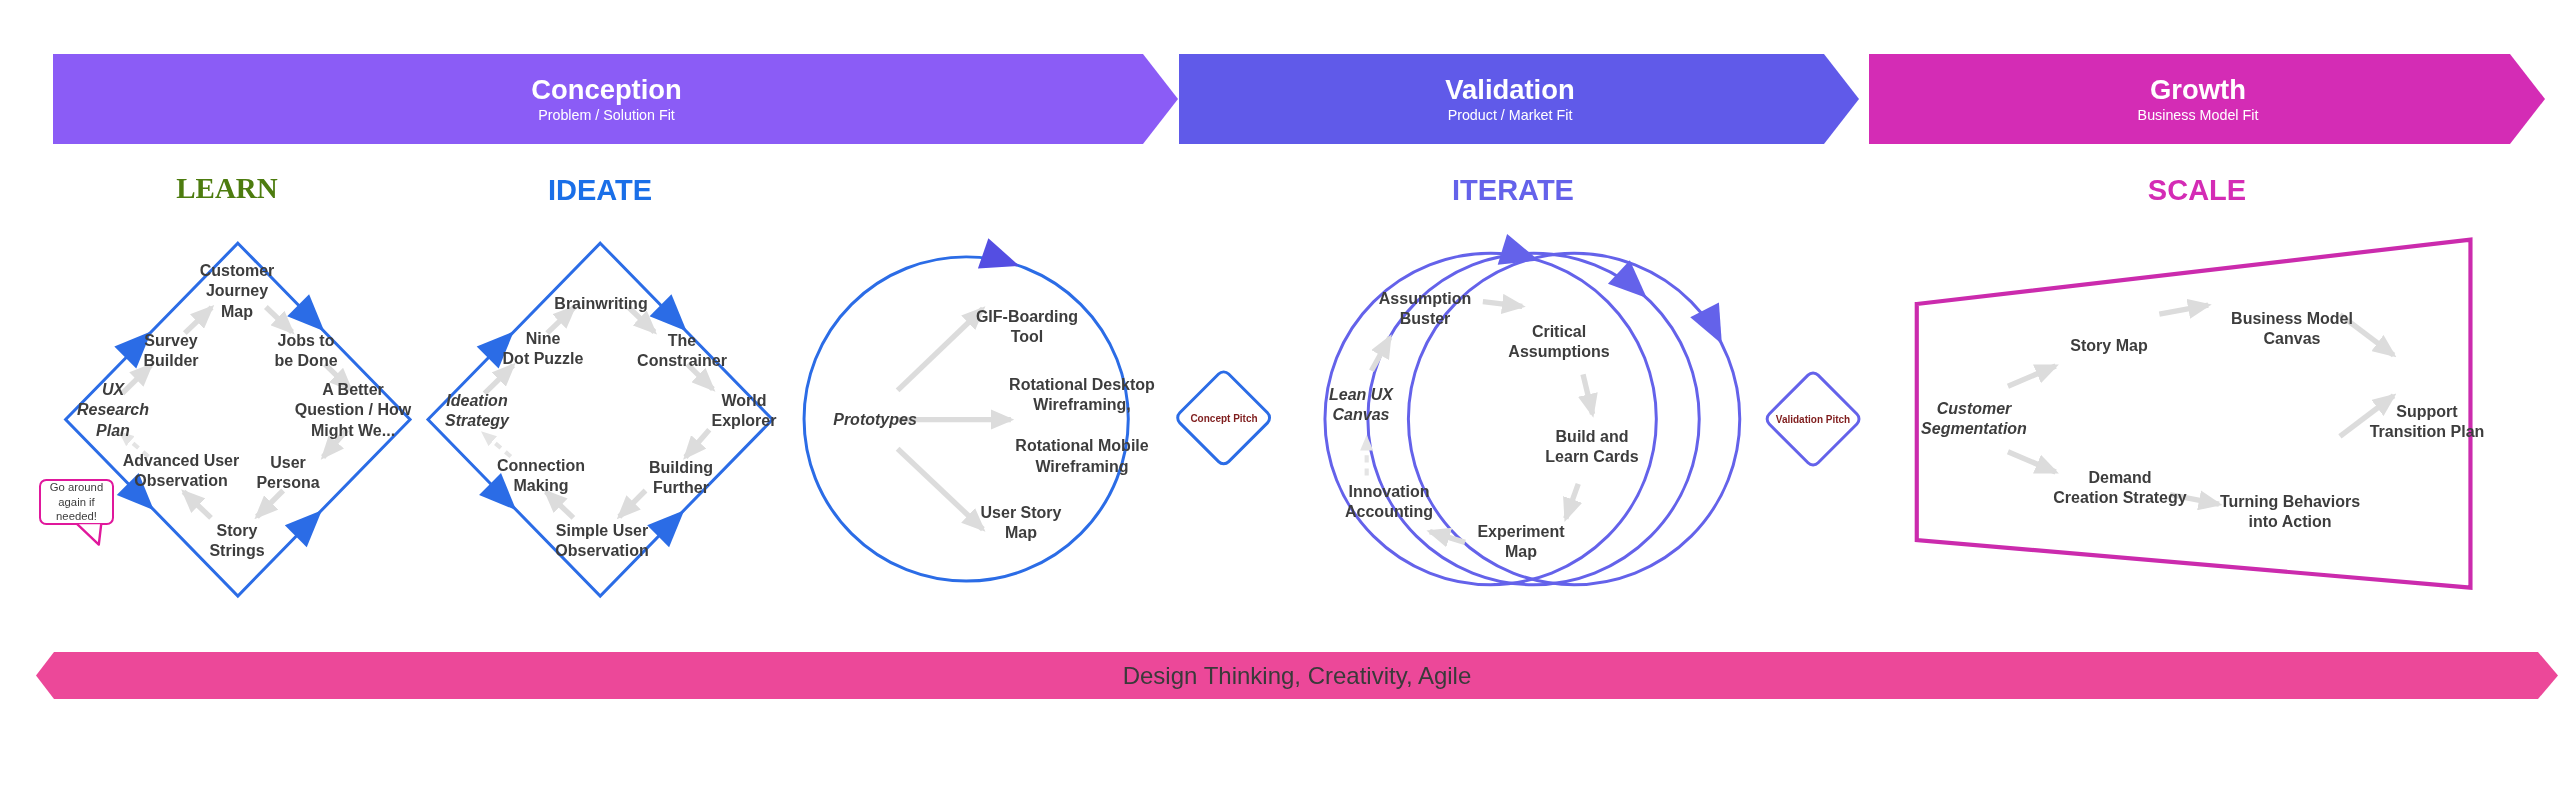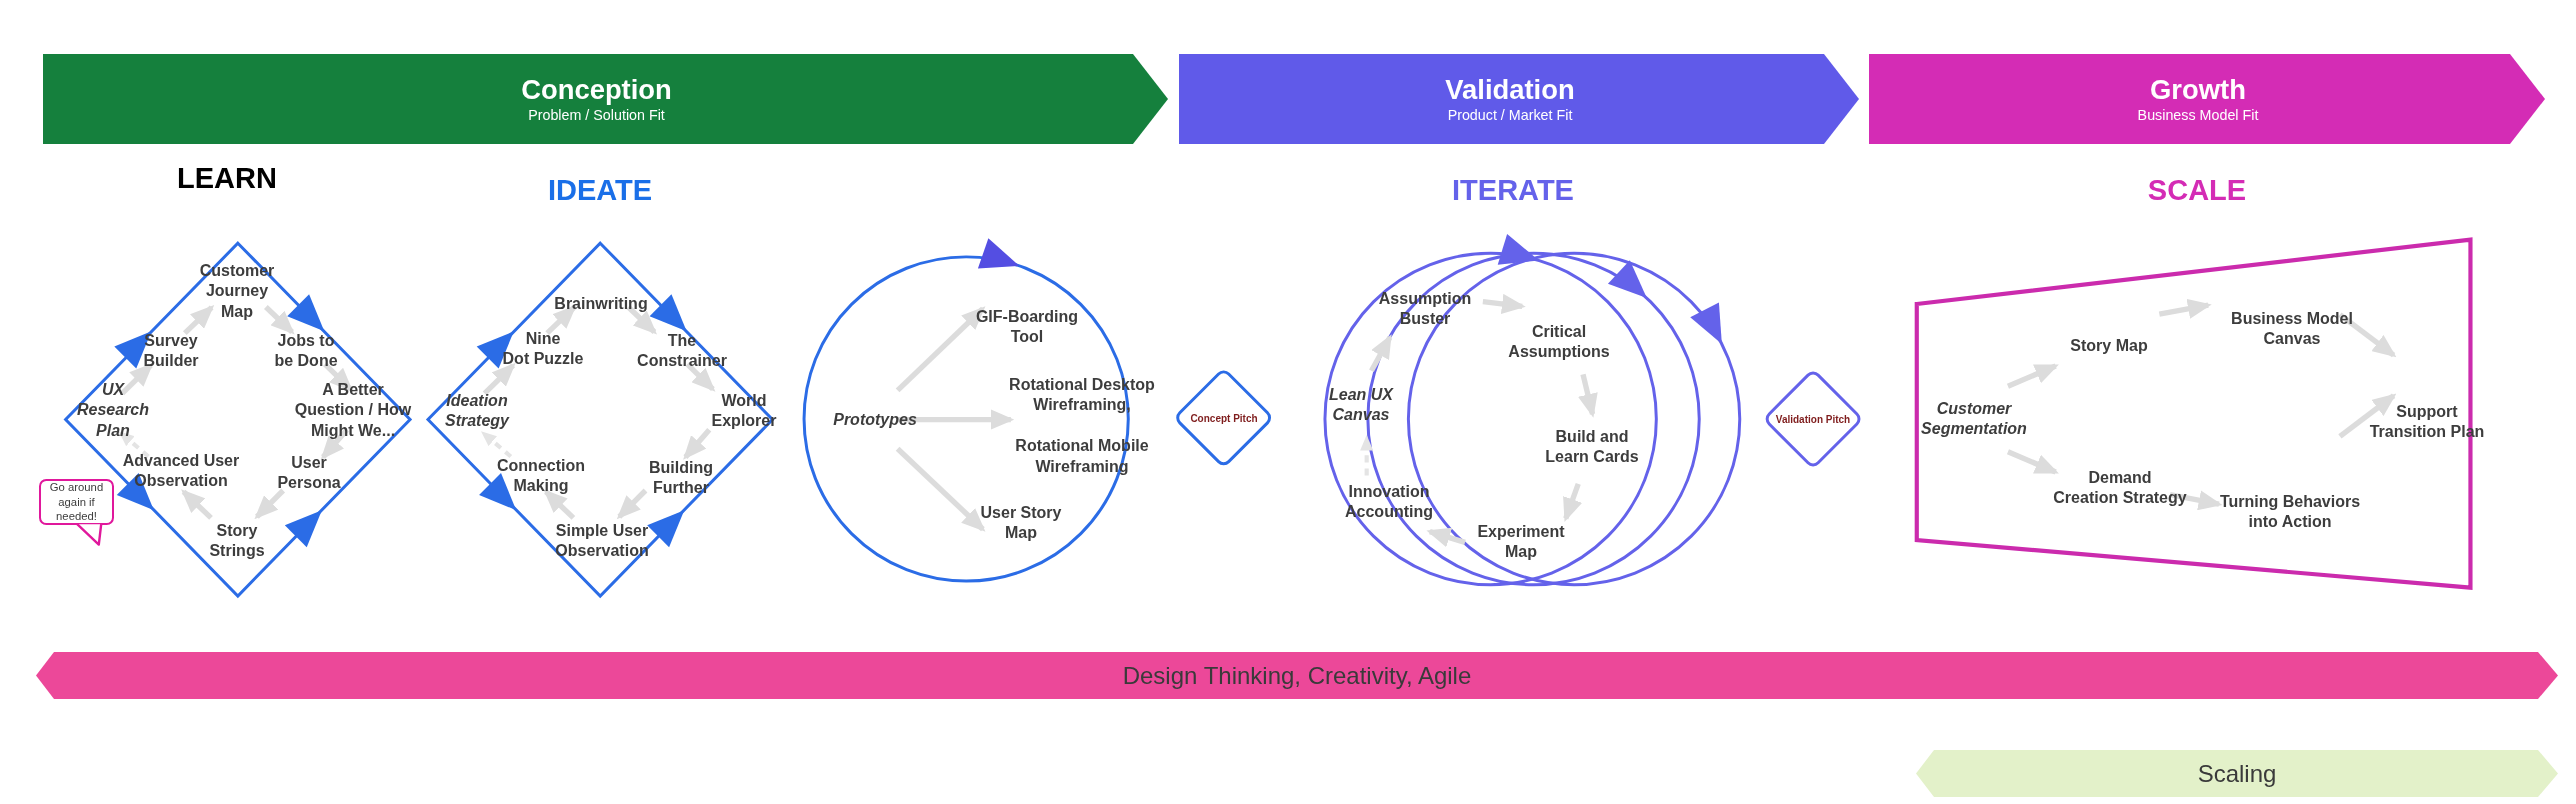--- a/index.html
+++ b/index.html
@@ -113,53 +113,53 @@
       <path d="M 3215 510 L 4144 402 L 4144 986 L 3215 906 Z" class="stroke-magenta" fill="none" stroke-width="7"></path>
       <line class="garrow" marker-end="url(#ga)" x1="3368" y1="648" x2="3448" y2="614"></line>
       <line class="garrow" marker-end="url(#ga)" x1="3368" y1="758" x2="3448" y2="792"></line>
       <line class="garrow" marker-end="url(#ga)" x1="3622" y1="527" x2="3704" y2="512"></line>
       <line class="garrow" marker-end="url(#ga)" x1="3640" y1="830" x2="3722" y2="846"></line>
       <line class="garrow" marker-end="url(#ga)" x1="3925" y1="528" x2="4015" y2="596"></line>
       <line class="garrow" marker-end="url(#ga)" x1="3925" y1="732" x2="4015" y2="664"></line>
     </g>
   </svg>
 
-  <div class="banner" style="left: 43px; width: 1125px; background: #15803d;">
+  <div class="banner" style="left: 53px; width: 1125px; background: #8b5cf6;">
     <div class="t">Conception</div>
     <div class="s">Problem / Solution Fit</div>
   </div>
   <div class="banner" style="left: 1179px; width: 680px; background: rgb(96, 90, 233);">
     <div class="t">Validation</div>
     <div class="s">Product / Market Fit</div>
   </div>
   <div class="banner" style="left: 1869px; width: 676px; background: rgb(212, 44, 181);">
     <div class="t">Growth</div>
     <div class="s">Business Model Fit</div>
   </div>
 
-  <div class="phase" style="left: 227px; top: 178px; color: #000000;">LEARN</div>
+  <div class="phase" style="left: 227px; top: 188px; color: #4d7c0f; font-family: Liberation Serif, serif;">LEARN</div>
   <div class="phase" style="left: 600px; top: 190px; color: rgb(26, 111, 232);">IDEATE</div>
   <div class="phase" style="left: 1513px; top: 190px; color: rgb(100, 98, 234);">ITERATE</div>
   <div class="phase" style="left: 2197px; top: 190px; color: rgb(212, 44, 181);">SCALE</div>
 
   <div id="labels">
       <div class="node it" style="left: 113px; top: 411px;">UX
 Research
 Plan</div>
       <div class="node" style="left: 171px; top: 351px;">Survey
 Builder</div>
       <div class="node" style="left: 237px; top: 292px;">Customer
 Journey
 Map</div>
       <div class="node" style="left: 306px; top: 351px;">Jobs to
 be Done</div>
       <div class="node" style="left: 353px; top: 411px;">A Better
 Question / How
 Might We...</div>
-      <div class="node" style="left: 309px; top: 473px;">User
+      <div class="node" style="left: 288px; top: 473px;">User
 Persona</div>
       <div class="node" style="left: 237px; top: 541px;">Story
 Strings</div>
       <div class="node" style="left: 181px; top: 471px;">Advanced User
 Observation</div>
       <div class="node it" style="left: 477px; top: 411px;">Ideation
 Strategy</div>
       <div class="node" style="left: 543px; top: 349px;">Nine
 Dot Puzzle</div>
       <div class="node" style="left: 601px; top: 293px; margin-top: 11px;">Brainwriting</div>
@@ -213,18 +213,15 @@
 
   <div class="callout">Go around
 again if needed!</div>
   <svg class="callout-tail" width="48" height="36" viewBox="0 0 80 60">
     <path d="M 12 12 L 48 46 L 52 12" fill="#fff" stroke="var(--callout-pink)" stroke-width="4" stroke-linejoin="round"></path>
   </svg>
 
   <div class="bar" style="left: 36px; top: 652px; width: 2522px; background: #ec4899;">
     <span>Design Thinking, Creativity, Agile</span>
   </div>
-  <div class="bar" style="left: 1916px; top: 750px; width: 642px; background: rgb(227, 241, 201);">
-    <span>Scaling</span>
-  </div>
 
 </div>
 
 
 </body></html>

